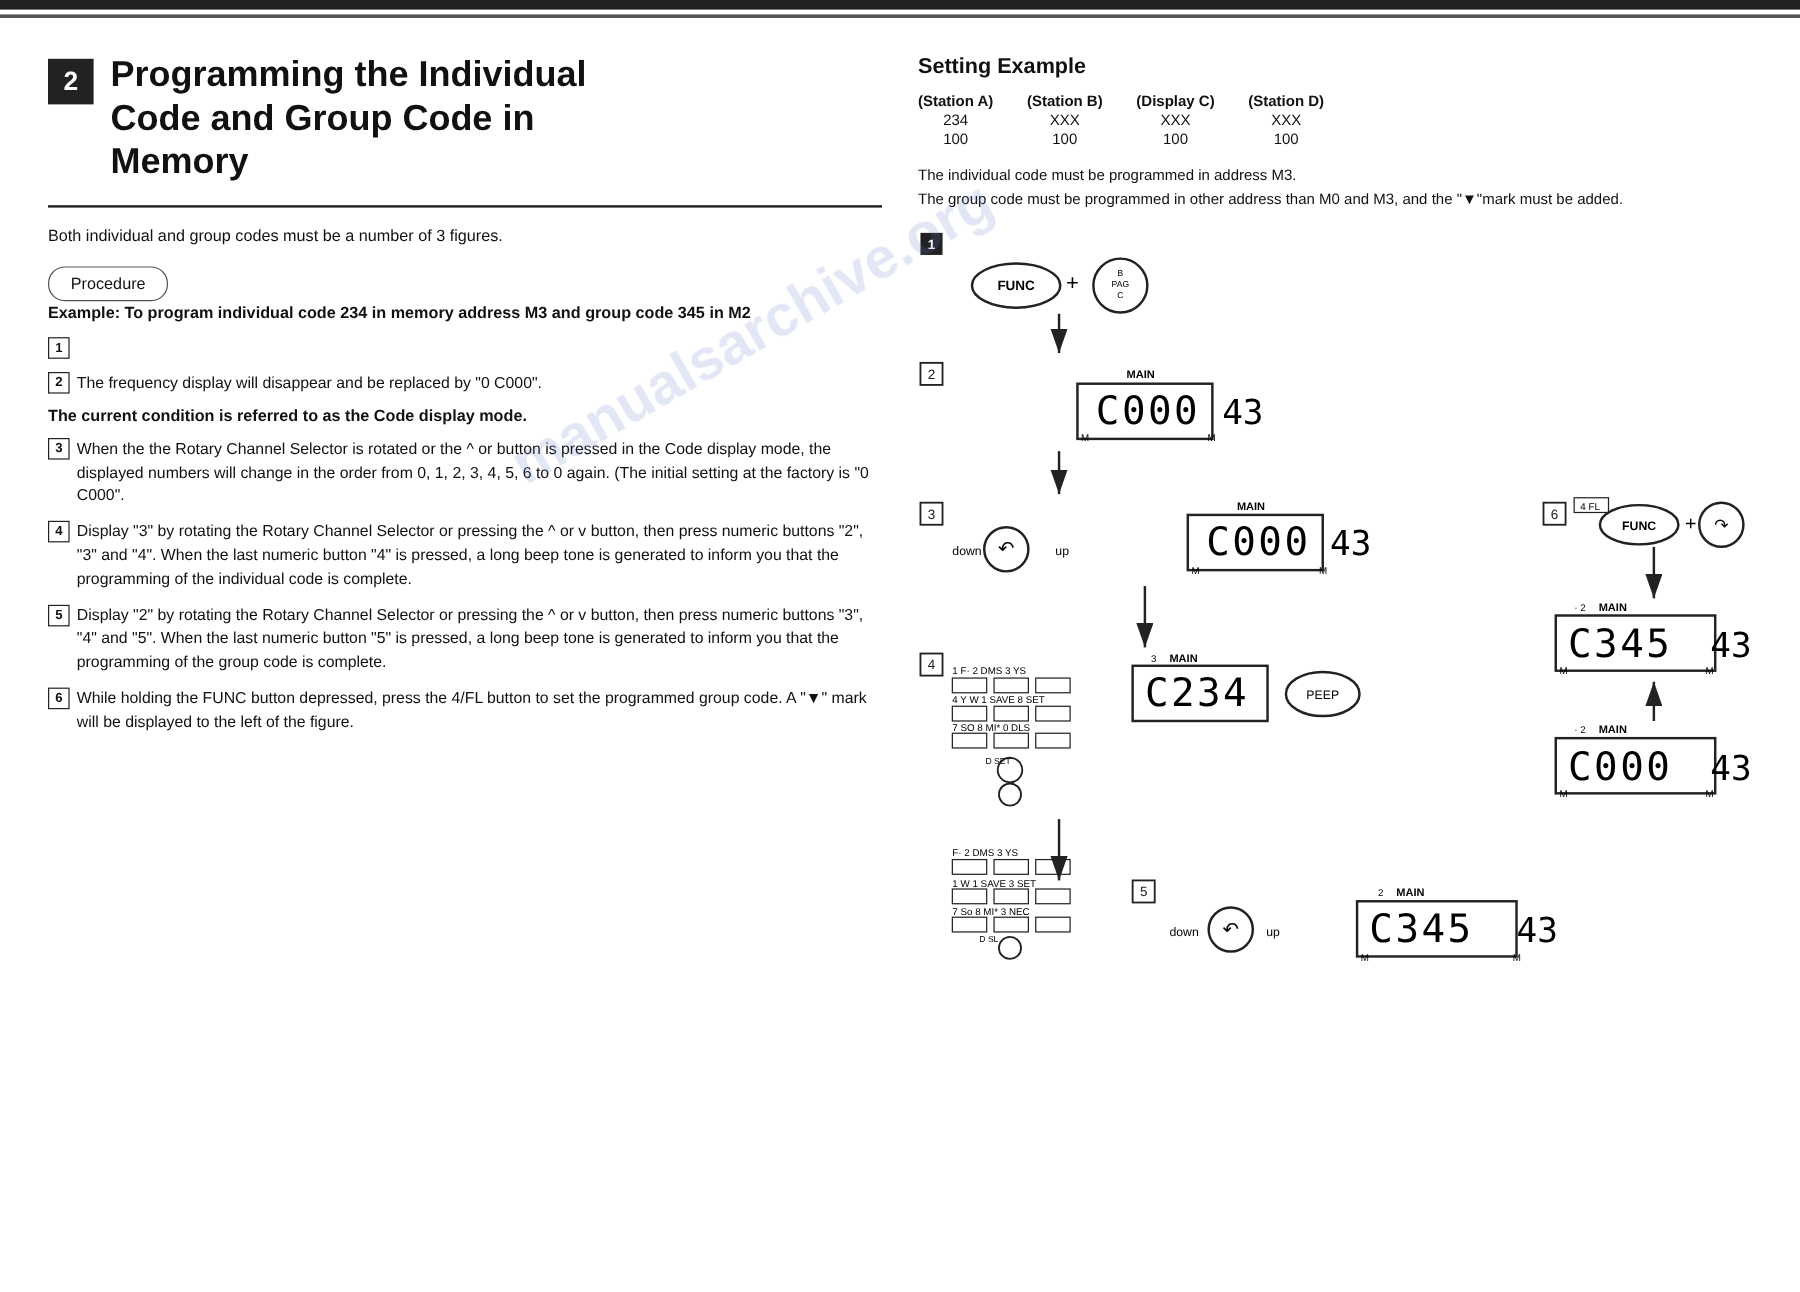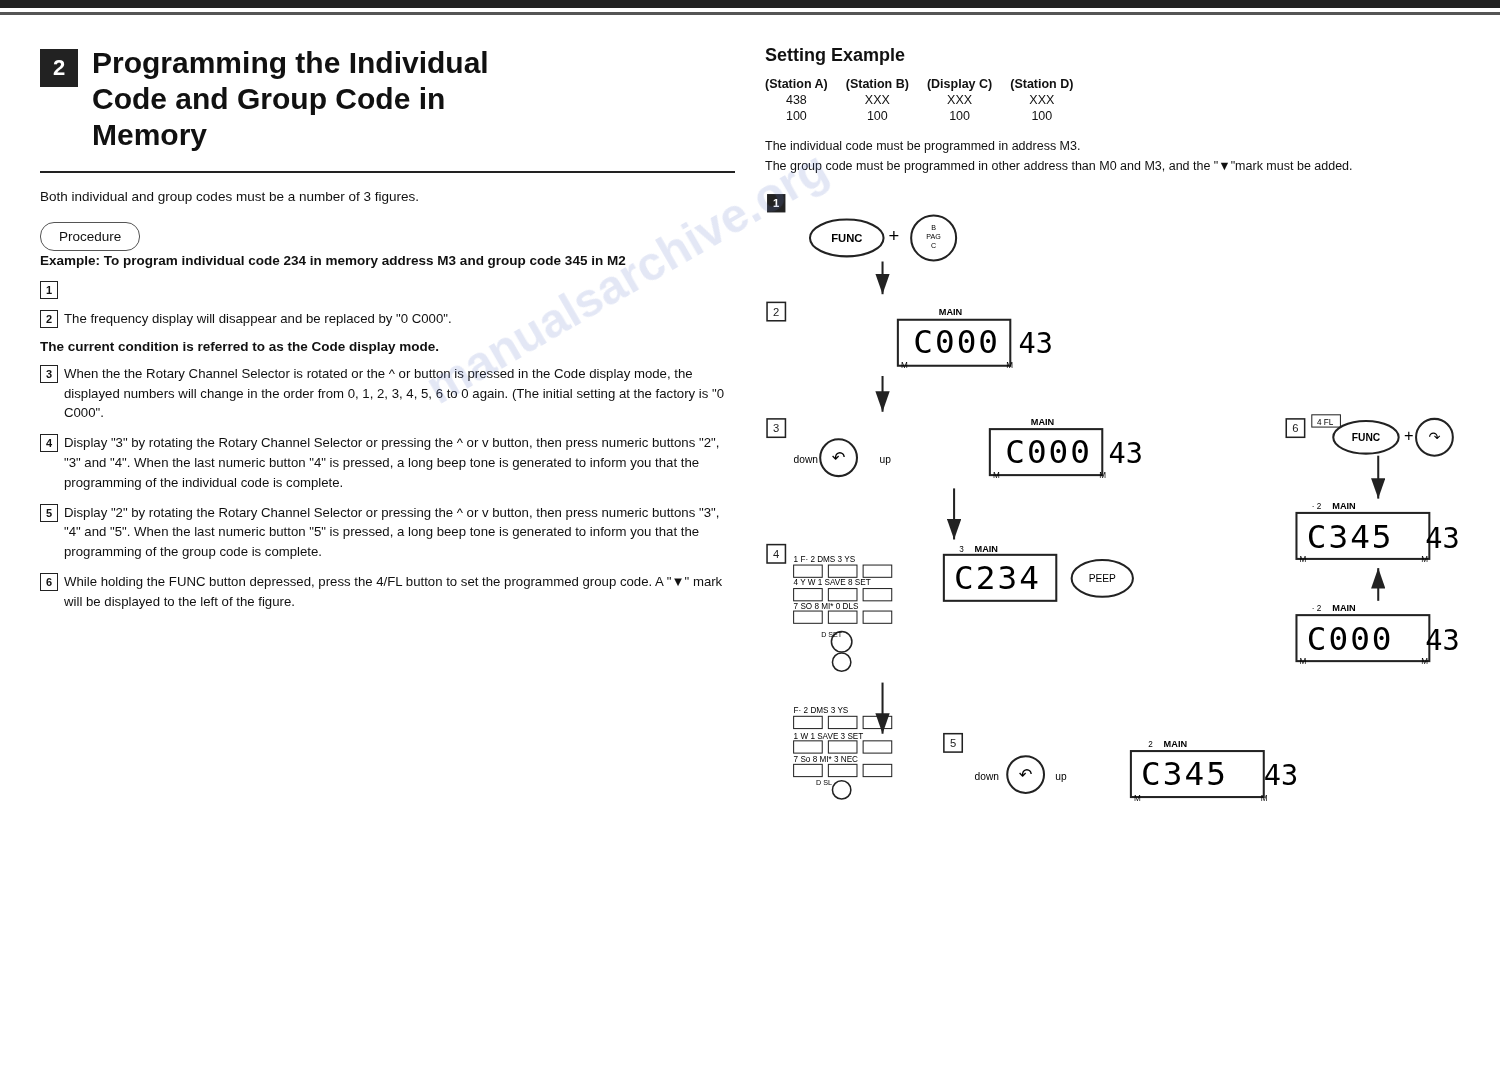--- a/index.html
+++ b/index.html
@@ -120,21 +120,21 @@
       font-size: 18px;
       font-weight: bold;
       margin-bottom: 10px;
     }
     .station-table {
       font-size: 12.5px;
       margin-bottom: 12px;
       border-collapse: collapse;
     }
     .station-table td {
-      padding: 1px 18px 1px 0;
+      padding: 1px 28px 1px 0;
       text-align: center;
     }
     .station-table .bold {
       font-weight: bold;
     }
     .example-notes {
       font-size: 12.5px;
       margin-bottom: 16px;
       line-height: 1.6;
     }
@@ -220,21 +220,21 @@
     <div class="setting-example-title">Setting Example</div>
     <table class="station-table">
       <tbody>
           <tr>
         <td class="bold">(Station A)</td>
         <td class="bold">(Station B)</td>
         <td class="bold">(Display C)</td>
         <td class="bold">(Station D)</td>
       </tr>
       <tr>
-        <td>438</td>
+        <td>234</td>
         <td>XXX</td>
         <td>XXX</td>
         <td>XXX</td>
       </tr>
       <tr>
         <td>100</td>
         <td>100</td>
         <td>100</td>
         <td>100</td>
       </tr>

